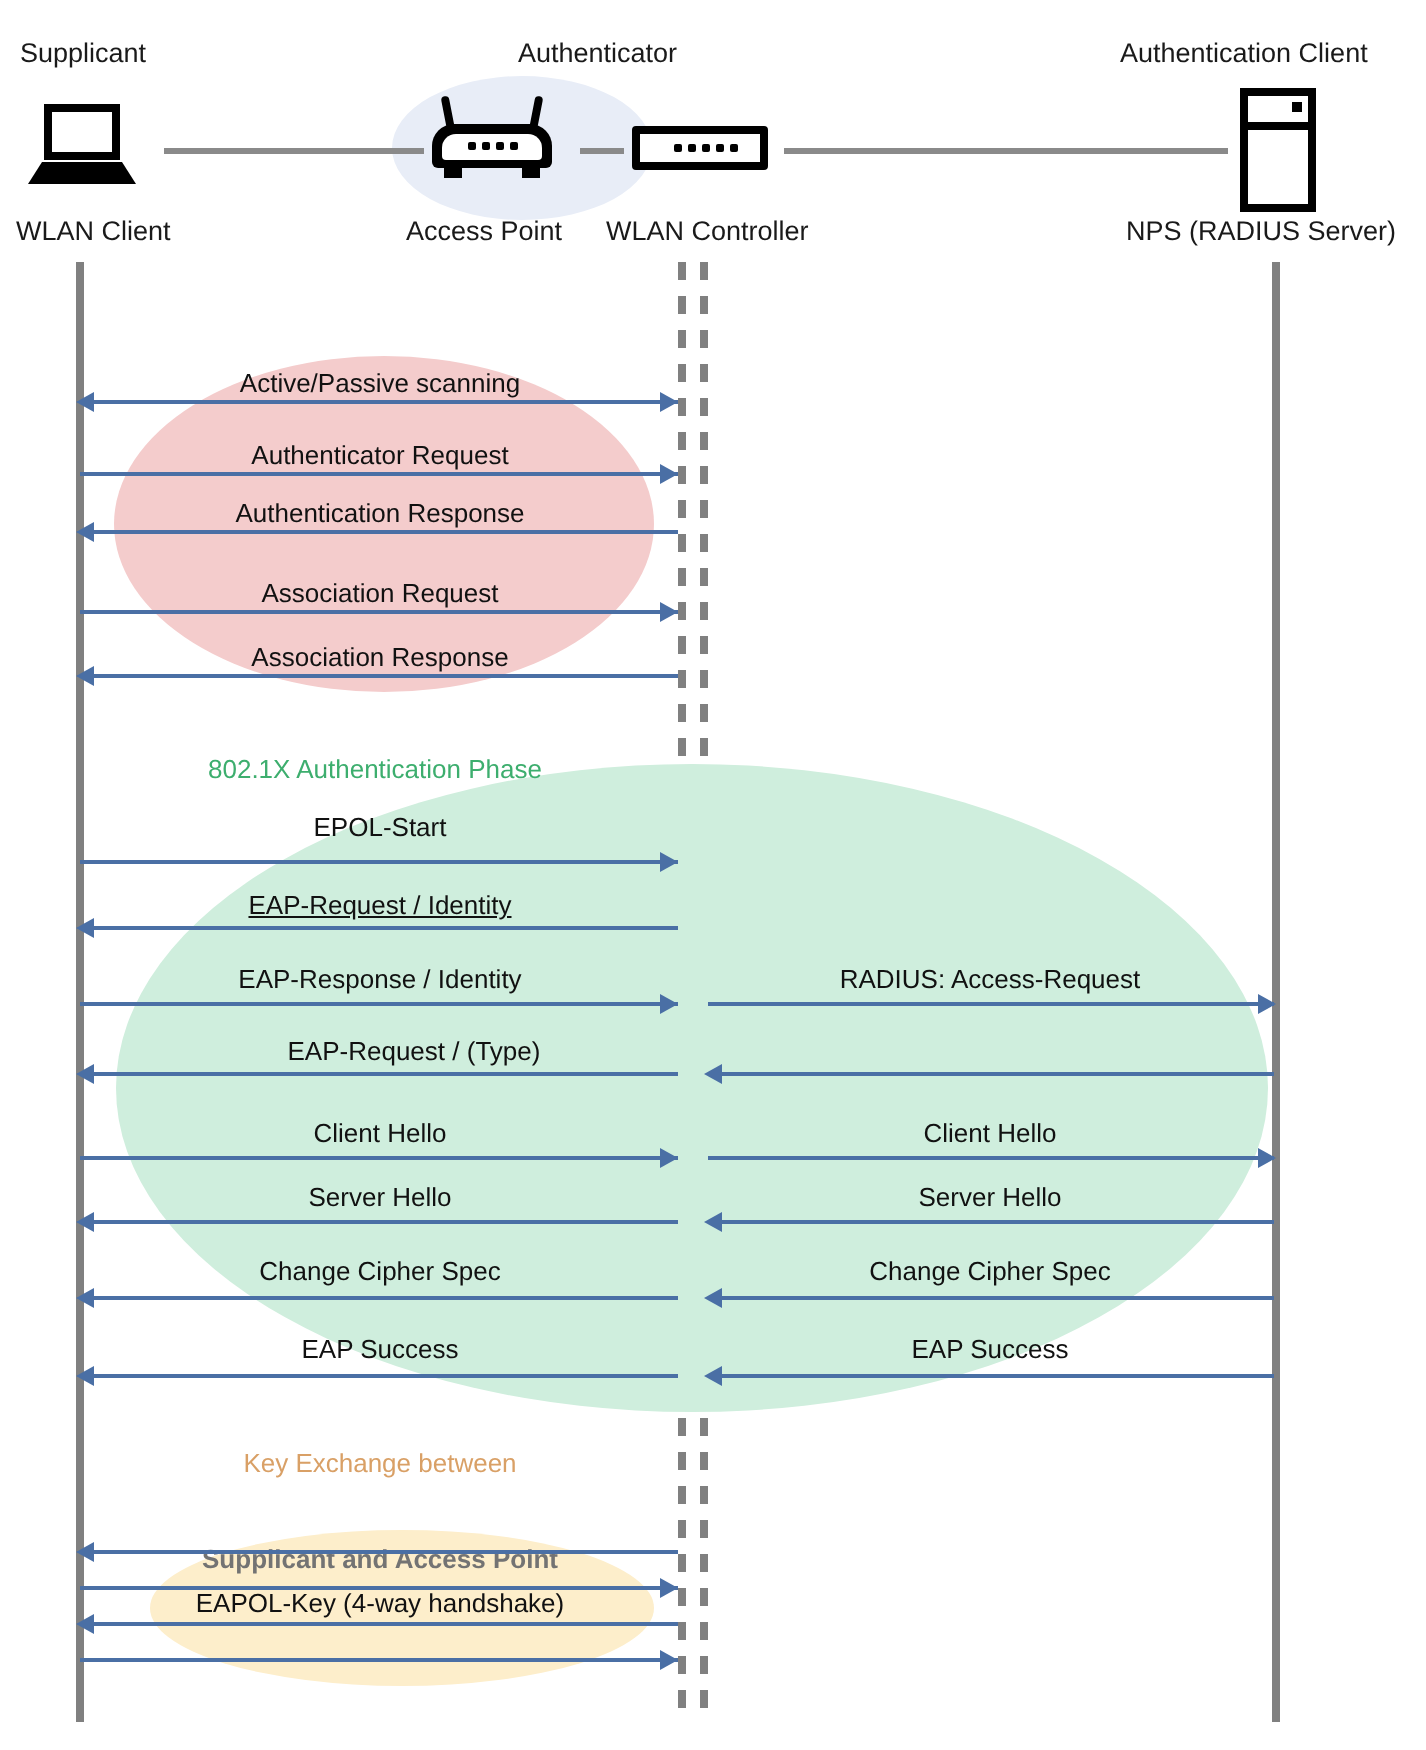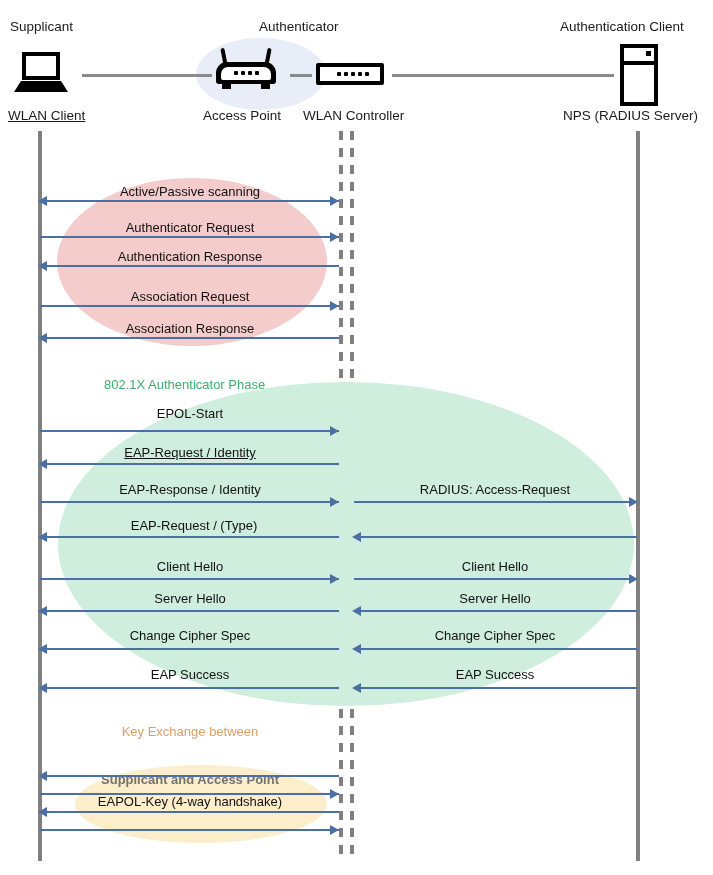--- a/index.html
+++ b/index.html
@@ -111,35 +111,35 @@
         <div class="dot"></div>
     </div>
   </div>
 
   <div class="icon" style="left:620px;top:44px;width:38px;height:62px;">
     <div class="srv-body"></div>
     <div class="srv-div"></div>
     <div class="srv-led"></div>
   </div>
 
-  <div class="role-sub" style="left:8px;top:108px;text-decoration:underline;">WLAN Client</div>
+  <div class="role-sub" style="left:8px;top:108px;">WLAN Client</div>
   <div class="role-sub" style="left:203px;top:108px;">Access Point</div>
   <div class="role-sub" style="left:303px;top:108px;">WLAN Controller</div>
   <div class="role-sub" style="left:563px;top:108px;">NPS (RADIUS Server)</div>
 
   <div class="lifeline" style="left:38px;top:131px;height:730px;"></div>
   <div class="lifeline-dashed" style="left:339px;top:131px;height:730px;"></div>
   <div class="lifeline-dashed" style="left:350px;top:131px;height:730px;"></div>
   <div class="lifeline" style="left:636px;top:131px;height:730px;"></div>
 
   <div class="phase-ellipse" style="left:57px;top:178px;width:270px;height:168px;background:#f4cccc;"></div>
   <div class="phase-ellipse" style="left:58px;top:382px;width:576px;height:324px;background:#cfeedd;"></div>
   <div class="phase-ellipse" style="left:75px;top:765px;width:252px;height:78px;background:#fdeecb;"></div>
 
-  <div class="phase-caption" style="left:104px;top:375px;color:#3DAE6E;">802.1X Authenticator Phase</div>
+  <div class="phase-caption" style="left:104px;top:375px;color:#3DAE6E;">802.1X Authentication Phase</div>
   <div class="phase-caption" style="left:0px;top:722px;width:380px;color:#D9A066;">Key Exchange between</div>
   <div class="phase-caption" style="left:0px;top:770px;width:380px;color:#737373;font-weight:bold;">Supplicant and Access Point</div>
 
   <div class="msg-label" style="left:0px;top:184px;width:380px;">Active/Passive scanning</div>
   <div class="msg" style="left:40px;top:200px;width:299px;"></div>
   <div class="head head-l" style="left:38px;top:196px;"></div>
   <div class="head head-r" style="left:330px;top:196px;"></div>
 
   <div class="msg-label" style="left:0px;top:220px;width:380px;">Authenticator Request</div>
   <div class="msg" style="left:40px;top:236px;width:299px;"></div>
@@ -162,21 +162,21 @@
   <div class="head head-r" style="left:330px;top:426px;"></div>
 
   <div class="msg-label" style="left:0px;top:445px;width:380px;text-decoration:underline;">EAP-Request / Identity</div>
   <div class="msg" style="left:40px;top:463px;width:299px;"></div>
   <div class="head head-l" style="left:38px;top:459px;"></div>
 
   <div class="msg-label" style="left:0px;top:482px;width:380px;">EAP-Response / Identity</div>
   <div class="msg" style="left:40px;top:501px;width:299px;"></div>
   <div class="head head-r" style="left:330px;top:497px;"></div>
 
-  <div class="msg-label" style="left:4px;top:518px;width:380px;">EAP-Request / (Type)</div>
+  <div class="msg-label" style="left:17px;top:518px;width:380px;">EAP-Request / (Type)</div>
   <div class="msg" style="left:40px;top:536px;width:299px;"></div>
   <div class="head head-l" style="left:38px;top:532px;"></div>
 
   <div class="msg-label" style="left:0px;top:559px;width:380px;">Client Hello</div>
   <div class="msg" style="left:40px;top:578px;width:299px;"></div>
   <div class="head head-r" style="left:330px;top:574px;"></div>
 
   <div class="msg-label" style="left:0px;top:591px;width:380px;">Server Hello</div>
   <div class="msg" style="left:40px;top:610px;width:299px;"></div>
   <div class="head head-l" style="left:38px;top:606px;"></div>

